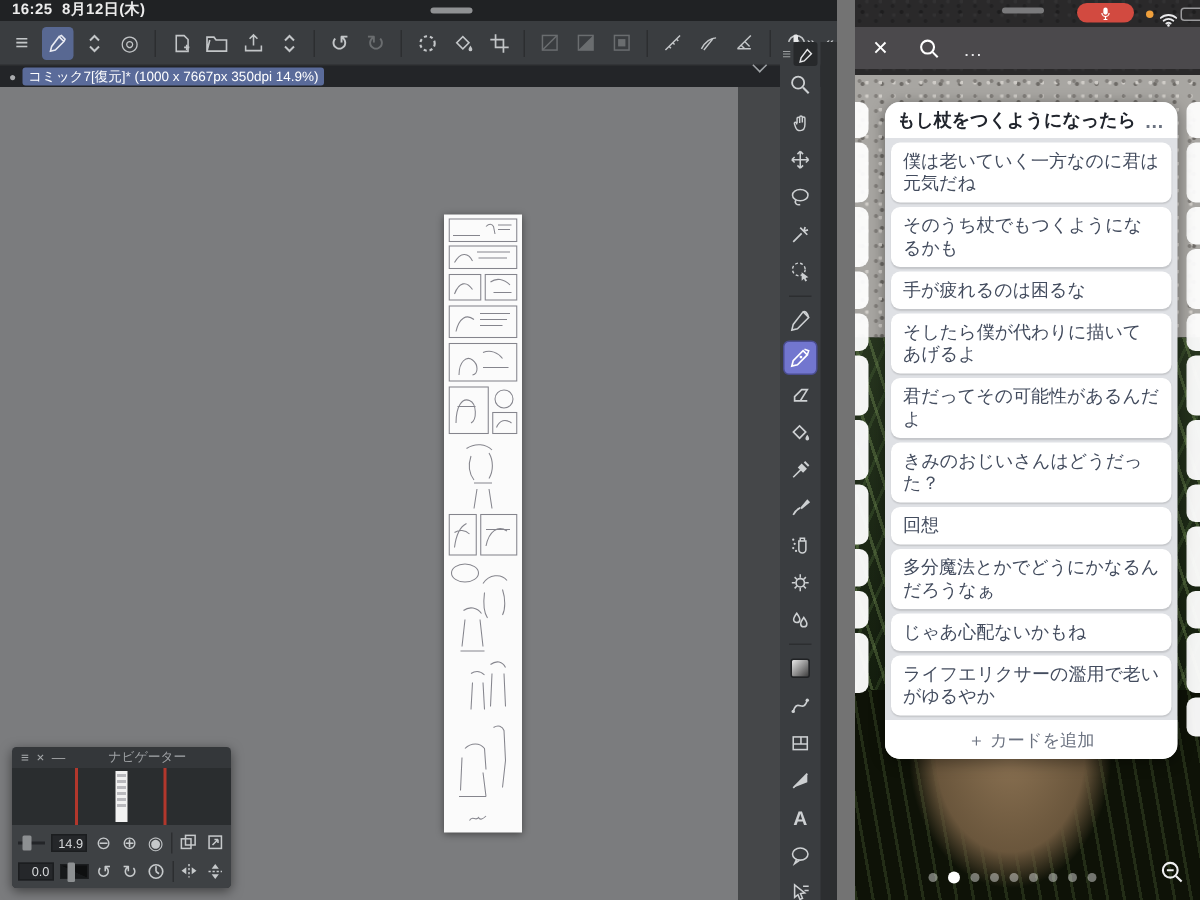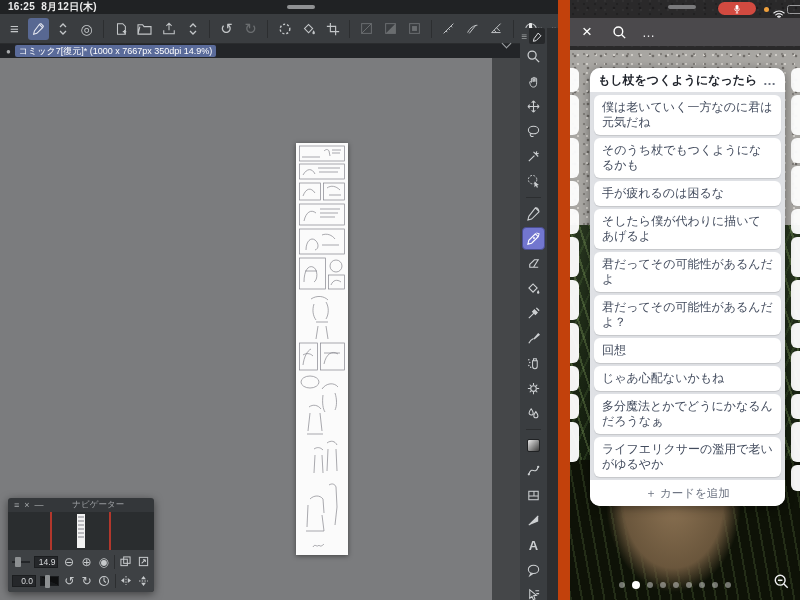--- a/index.html
+++ b/index.html
@@ -1,17 +1,17 @@
 <!DOCTYPE html>
 <html><head>
 <meta charset="utf-8">
 <style>
   html,body{margin:0;padding:0;background:#000;}
   *{box-sizing:border-box;font-family:"Liberation Sans","DejaVu Sans",sans-serif;}
-  #screen{position:relative;width:800px;height:600px;background:#c2410c;overflow:hidden;}
+  #screen{position:relative;width:800px;height:600px;background:#737373;overflow:hidden;}
 
   
   #csp{position:absolute;left:0;top:0;width:558px;height:600px;background:#3a3d40;}
   .csp-status{position:absolute;left:0;top:0;width:558px;height:14px;background:#202224;
     color:#ececec;font-size:10px;font-weight:bold;line-height:14px;padding-left:8px;letter-spacing:.3px;}
   .drag-handle{position:absolute;width:28px;height:4px;border-radius:2px;background:#8f9193;top:5px;}
   .csp-toolbar{position:absolute;left:0;top:14px;width:558px;height:30px;background:#3a3d40;
     display:flex;align-items:center;gap:3px;padding:0 4px;border-bottom:1px solid #2a2c2e;}
   .tb{width:21px;height:22px;display:flex;align-items:center;justify-content:center;color:#c3c6c8;
     font-size:13px;border-radius:3px;flex:0 0 auto;}
@@ -558,24 +558,24 @@
       <div class="list-head">
         <span class="list-title">もし杖をつくようになったら</span>
         <span class="list-menu">…</span>
       </div>
       <div class="cards">
           <div class="card">僕は老いていく一方なのに君は元気だね</div>
           <div class="card">そのうち杖でもつくようになるかも</div>
           <div class="card">手が疲れるのは困るな</div>
           <div class="card">そしたら僕が代わりに描いてあげるよ</div>
           <div class="card">君だってその可能性があるんだよ</div>
-          <div class="card">君だってその可能性があるんだよ？</div>
+          <div class="card">きみのおじいさんはどうだった？</div>
           <div class="card">回想</div>
+          <div class="card">多分魔法とかでどうにかなるんだろうなぁ</div>
           <div class="card">じゃあ心配ないかもね</div>
-          <div class="card">多分魔法とかでどうにかなるんだろうなぁ</div>
           <div class="card">ライフエリクサーの濫用で老いがゆるやか</div>
         </div>
       <div class="add-card">＋ カードを追加</div>
     </div>
 
     <div class="dots">
         <span class="dot"></span>
         <span class="dot active"></span>
         <span class="dot"></span>
         <span class="dot"></span>

